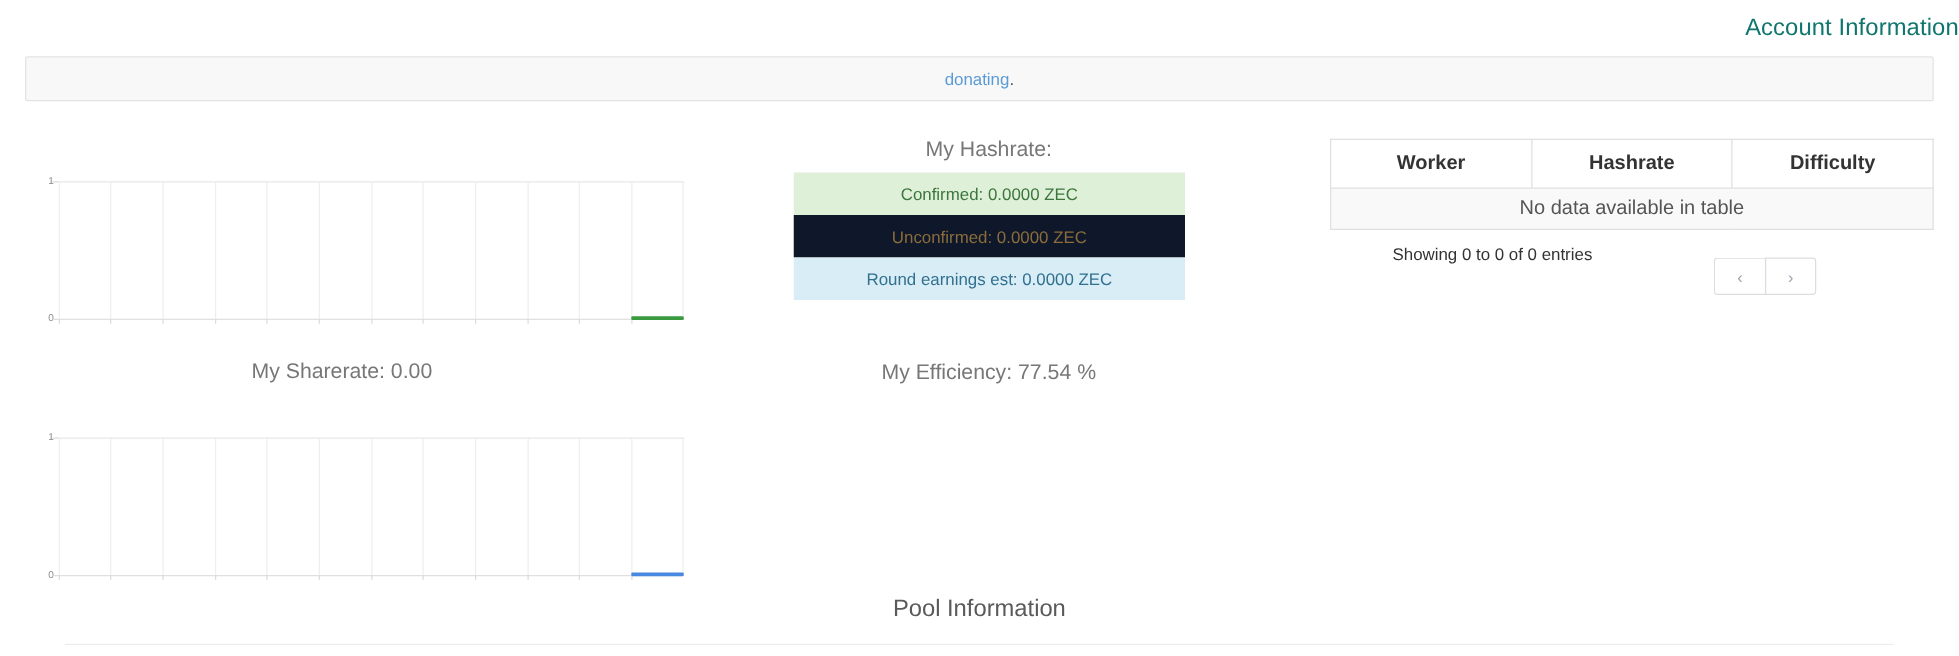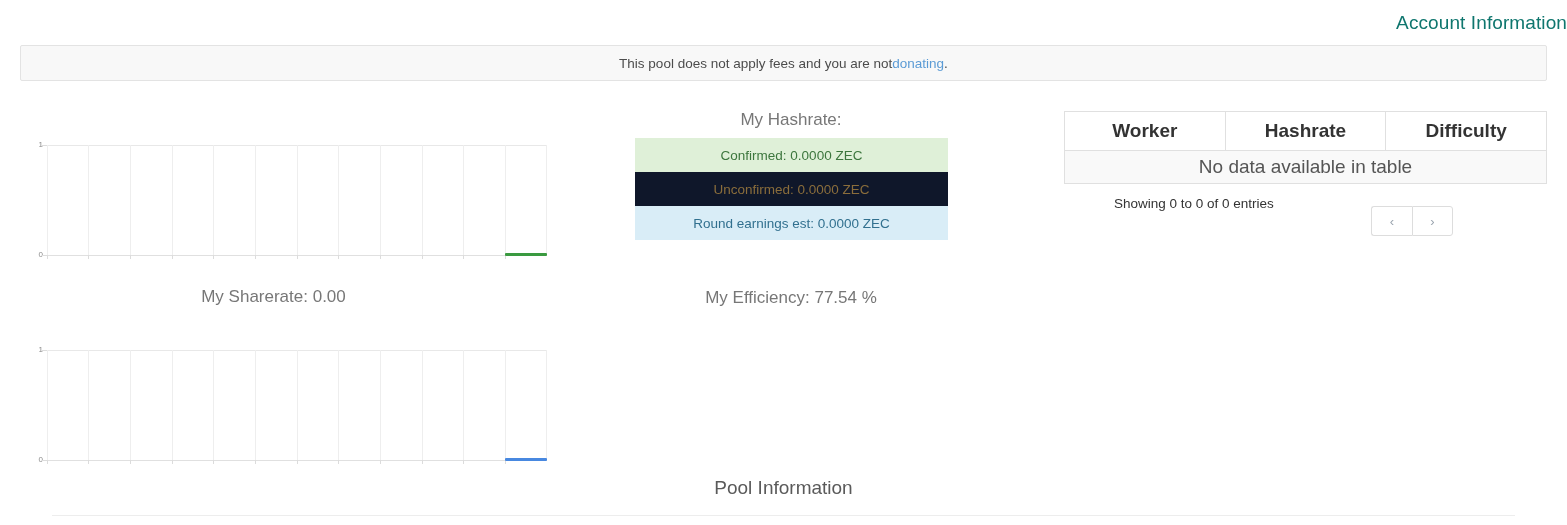--- a/index.html
+++ b/index.html
@@ -148,21 +148,21 @@
   }
 
   
   .workers-table {
     position: absolute;
     left: 1064px;
     top: 111px;
     width: 483px;
     border-collapse: collapse;
     table-layout: fixed;
-    font-size: 19px;
+    font-size: 16px;
   }
   .workers-table th {
     box-sizing: border-box;
     border: 1px solid #e0e0e0;
     height: 39px;
     font-weight: bold;
     color: #333333;
     text-align: center;
     background: #ffffff;
   }
@@ -224,21 +224,20 @@
     height: 1px;
     background: #ededed;
   }
 </style>
 </head>
 <body>
 
 <div class="page-heading">Account Information</div>
 
 <div class="notice-bar">
-  <span>This pool does not apply fees and you are not </span>
     <a href="#" style="color: rgb(91, 155, 213);">donating</a>
     <span>.</span>
 </div>
 
 <div class="chart-block" style="left:0px; top:108px;">
   <div class="chart-canvas">
 
     <div style="position:absolute; left:47px; top:37px;">
       <span class="y-tick-label" style="top:-4px;">1</span>
     </div>

